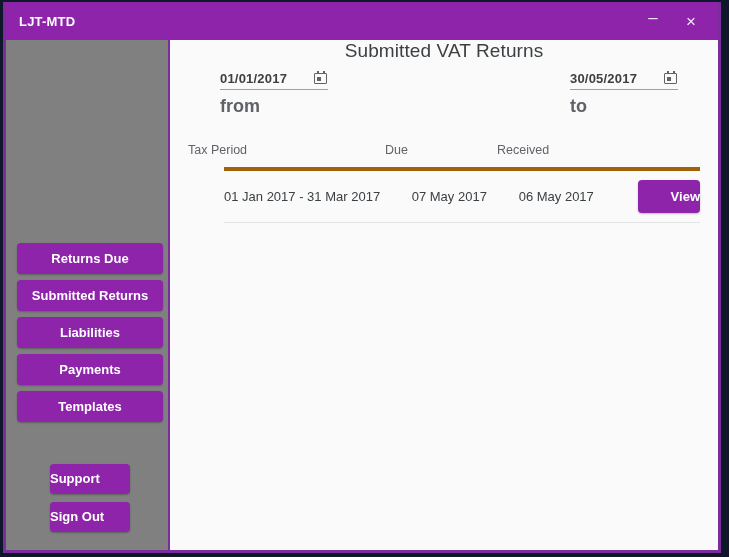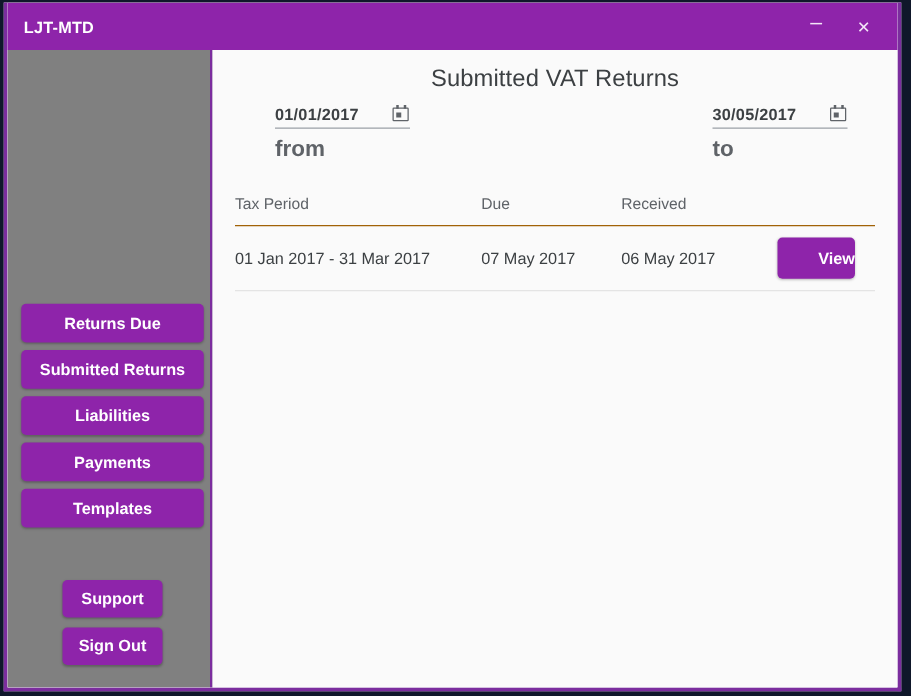--- a/index.html
+++ b/index.html
@@ -138,39 +138,38 @@
   .small-btn {
     display: block;
     width: 80px;
     height: 30px;
     line-height: 30px;
     margin-bottom: 8px;
     background: #8e24aa;
     color: #ffffff;
     font-size: 13px;
     font-weight: bold;
-    text-align: center;
+    text-align: left;
     border-radius: 4px;
     box-sizing: border-box;
     cursor: default;
     user-select: none;
     box-shadow: 0 1px 2px rgba(0,0,0,0.25);
   }
   
   #content {
     flex: 1;
     background: #fafafa;
     position: relative;
     min-width: 0;
   }
   #page-title {
     text-align: center;
     font-size: 19px;
     color: #3c4043;
-    padding-top: 13px;
     letter-spacing: 0.1px;
   }
   
   #date-row {
     position: relative;
     height: 62px;
     margin-top: 9px;
   }
   .date-field {
     position: absolute;
@@ -239,24 +238,25 @@
     align-items: center;
     gap: 12px;
   }
   .t-head {
     height: 34px;
     color: #5f6368;
     font-size: 12.5px;
   }
   .t-body {
     height: 51px;
-    border-top: 1px solid #a16207;
+    border-top: 4px solid #a16207;
     border-bottom: 1px solid #e4e4e4;
     color: #3c4043;
     font-size: 13px;
+    margin-left: 36px;
   }
   .c-period   { width: 185px; }
   .c-due      { width: 100px; }
   .c-received { width: 113px; }
   .c-action   { flex: 1; display: flex; }
   .view-btn {
     width: 62px;
     height: 33px;
     line-height: 33px;
     background: #8e24aa;

